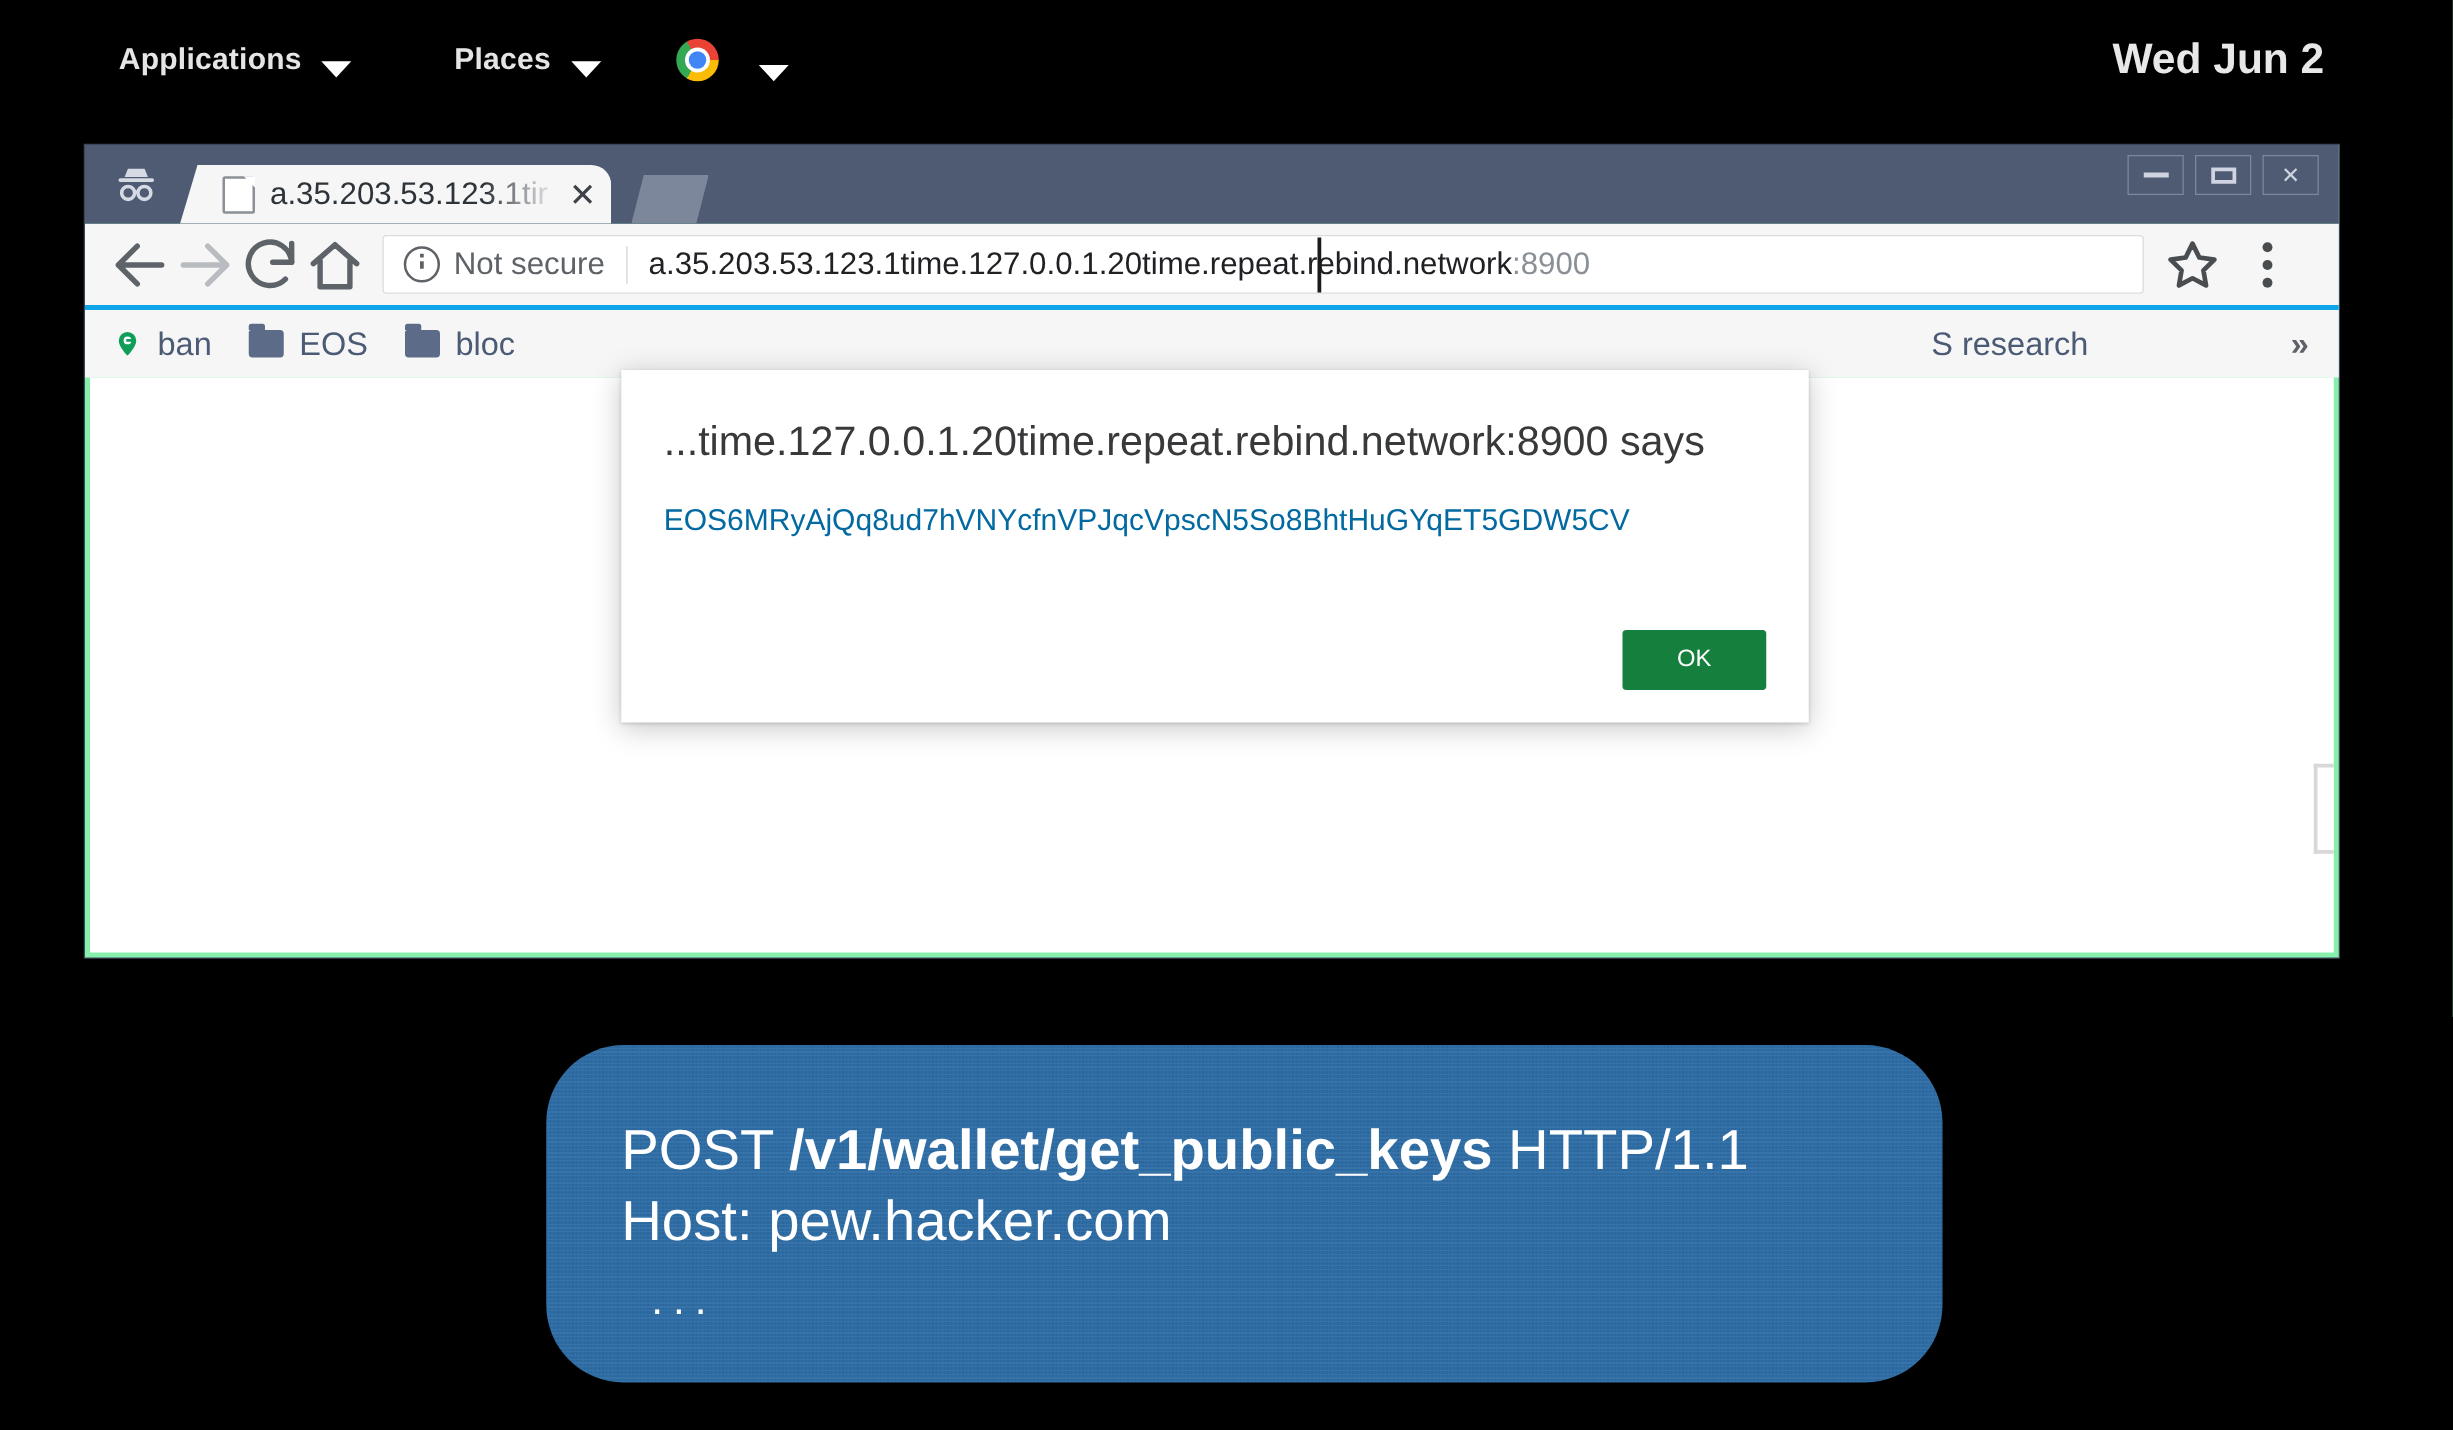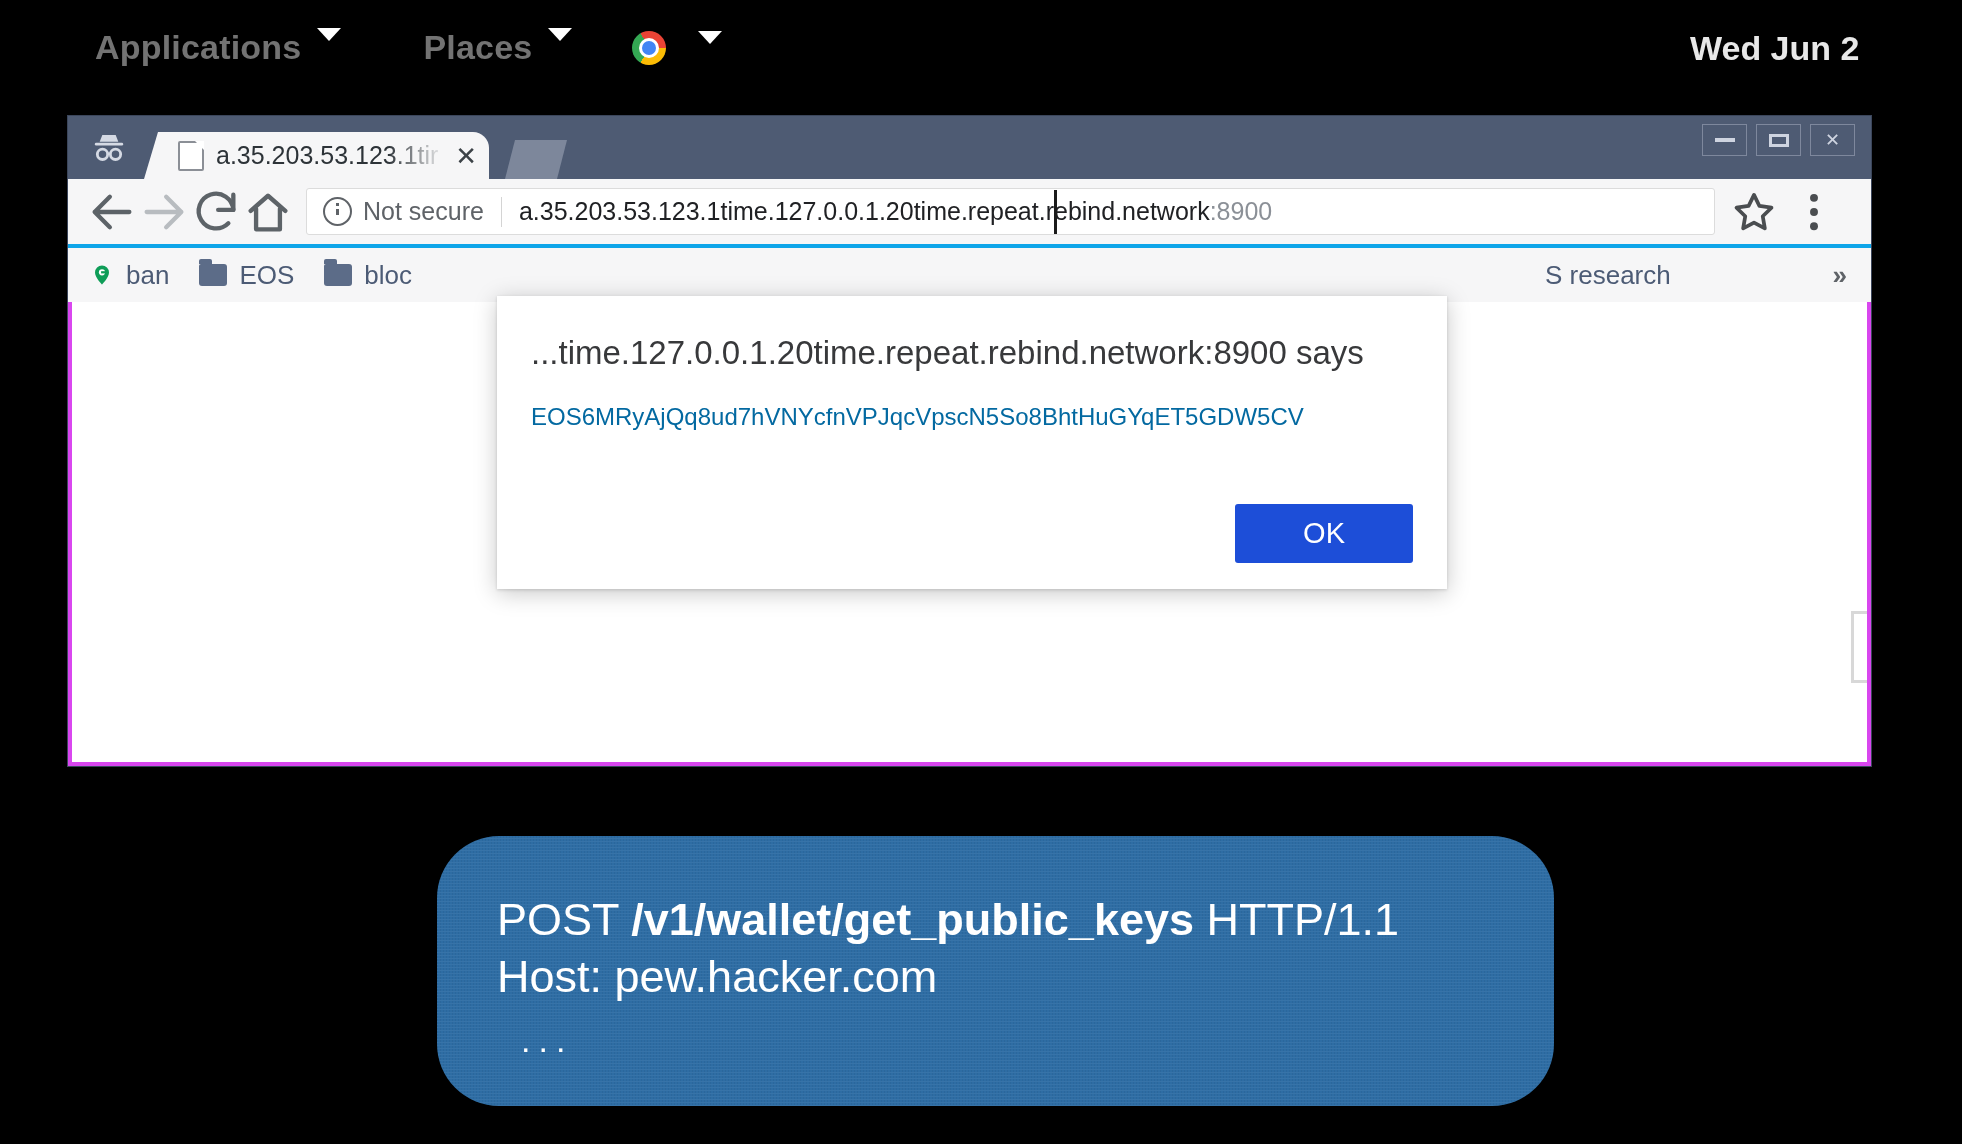--- a/index.html
+++ b/index.html
@@ -20,23 +20,23 @@
   .desktop-panel {
     position: absolute;
     left: 0; top: 0;
     width: 1962px; height: 95px;
     background: #000000;
     display: flex;
     align-items: center;
   }
   .panel-item {
     display: flex;
-    align-items: flex-start;
-    color: #737373;
-    font-size: 34px;
+    align-items: flex-end;
+    color: #e5e5e5;
+    font-size: 24px;
     font-weight: 600;
     letter-spacing: 0.2px;
     white-space: nowrap;
   }
   .panel-item.applications { margin-left: 95px; }
   .panel-item.places { margin-left: 82px; }
   .panel-item.chrome { margin-left: 60px; }
   .panel-caret {
     display: inline-block;
     width: 0; height: 0;
@@ -78,21 +78,21 @@
     white-space: nowrap;
   }
 
   
   .browser-window {
     position: absolute;
     left: 68px;
     top: 116px;
     width: 1803px;
     height: 650px;
-    background: #d946ef;
+    background: #86efac;
     box-shadow: 0 0 0 1px #3b465b;
   }
 
   
   .tabstrip {
     position: relative;
     height: 63px;
     background: #4e5b73;
   }
   .incognito-icon {
@@ -358,26 +358,26 @@
     line-height: 1.45;
     word-break: break-all;
     margin-bottom: 22px;
     min-height: 82px;
   }
   .dlg-actions {
     display: flex;
     justify-content: flex-end;
   }
   .dlg-ok {
-    background: #1d4ed8;
+    background: #15803d;
     color: #ffffff;
     border: none;
     font-family: inherit;
-    font-size: 29px;
-    padding: 13px 68px;
+    font-size: 19px;
+    padding: 13px 44px;
     border-radius: 3px;
     cursor: pointer;
   }
 
   
   .http-callout {
     position: absolute;
     left: 437px;
     top: 836px;
     width: 1117px;

